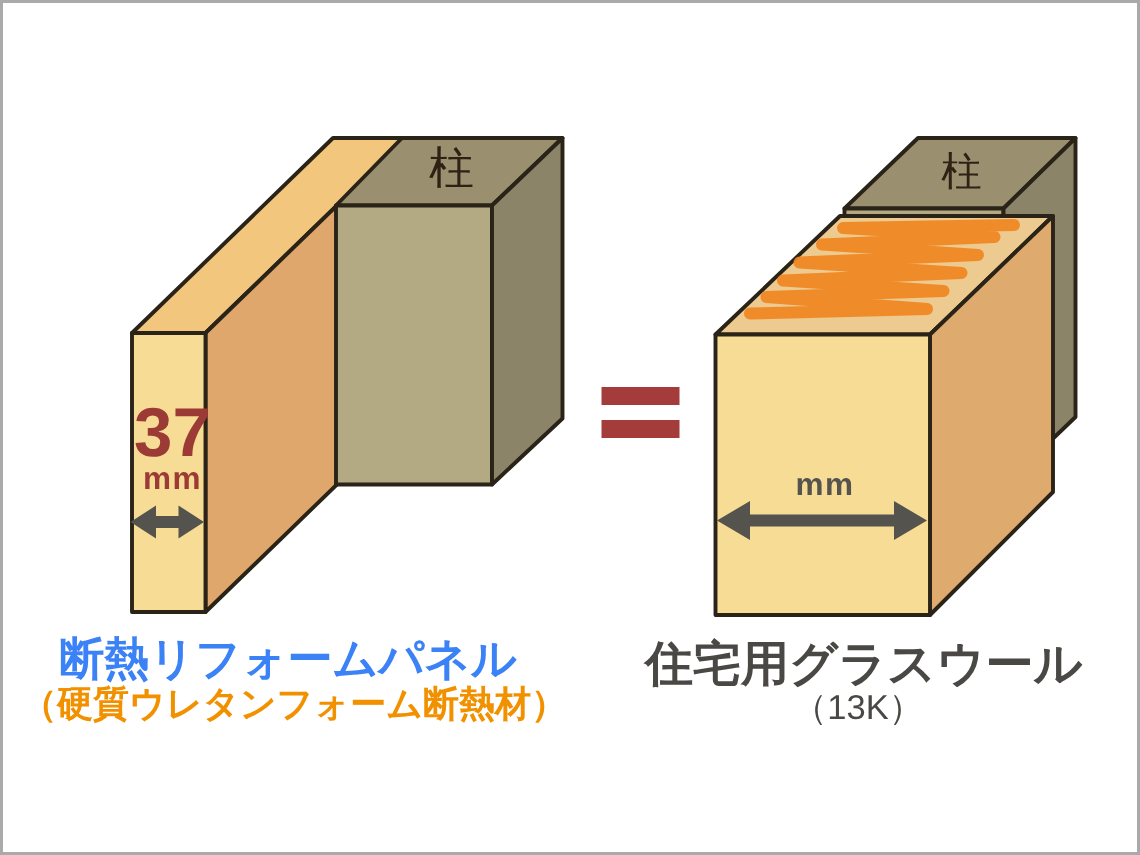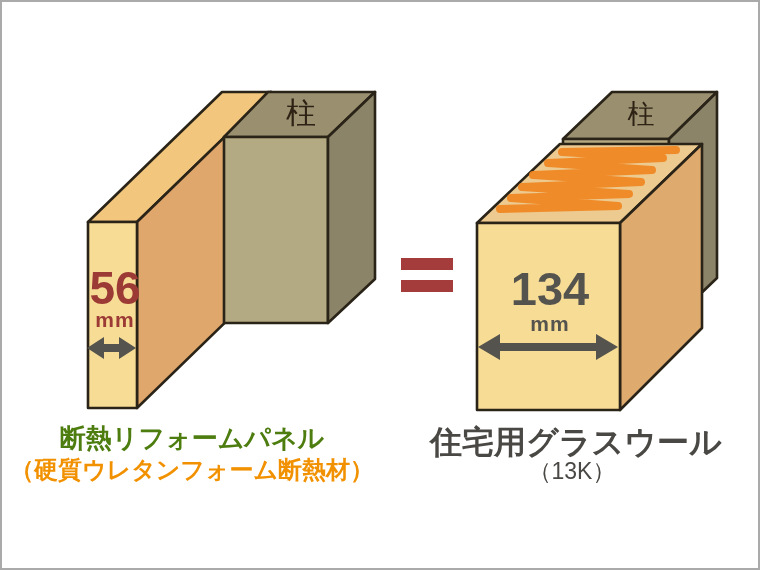--- a/index.html
+++ b/index.html
@@ -12,22 +12,22 @@
     overflow:hidden;
   }
   .stage svg{position:absolute;left:0;top:0;}
   .txt{position:absolute;text-align:center;line-height:1;white-space:nowrap;}
   .dim-num-left{left:71px;top:263px;width:84px;font-size:46px;font-weight:bold;color:#9c3a35;}
   .dim-unit-left{left:71px;top:307px;width:84px;font-size:21px;font-weight:bold;color:#9c3a35;letter-spacing:1px;}
   .dim-num-right{left:486px;top:263px;width:124px;font-size:47px;font-weight:bold;color:#55534e;}
   .dim-unit-right{left:486px;top:311px;width:124px;font-size:21px;font-weight:bold;color:#55534e;letter-spacing:1px;}
   .pillar-label-left{left:277px;top:96px;width:44px;font-size:30px;color:#2e2214;}
   .pillar-label-right{left:617px;top:99px;width:44px;font-size:27px;color:#2e2214;}
-  .cap-left-1{left:18px;top:423px;width:344px;font-size:26px;font-weight:bold;color:#4d7c0f;}
-  .cap-left-2{left:4px;top:456px;width:372px;font-size:24px;font-weight:bold;color:#f29100;}
+  .cap-left-1{left:18px;top:423px;width:344px;font-size:30px;font-weight:bold;color:#3b82f6;}
+  .cap-left-2{left:4px;top:456px;width:372px;font-size:24px;font-weight:bold;color:#f29100;text-align:right;}
   .cap-right-1{left:428px;top:424px;width:284px;font-size:32px;font-weight:bold;color:#4a4844;}
   .cap-right-2{left:428px;top:458px;width:284px;font-size:23px;font-weight:normal;color:#4a4844;}
 </style>
 </head>
 <body>
 
 <div class="stage">
 
   <svg width="756" height="566" viewBox="2 2 756 566">
     <g stroke-width="2.6" stroke-linejoin="round">
@@ -57,24 +57,23 @@
 
     <g>
       <rect x="401" y="258" width="52" height="12" stroke="none" fill="#a43c3c"></rect>
       <rect x="401" y="280" width="52" height="12" stroke="none" fill="#a43c3c"></rect>
     </g>
   </svg>
 
   <div class="txt pillar-label-left">柱</div>
   <div class="txt pillar-label-right">柱</div>
 
-  <div class="txt dim-num-left">56</div>
+  <div class="txt dim-num-left">37</div>
   <div class="txt dim-unit-left">mm</div>
 
-  <div class="txt dim-num-right">134</div>
   <div class="txt dim-unit-right">mm</div>
 
   <div class="txt cap-left-1">断熱リフォームパネル</div>
   <div class="txt cap-left-2">（硬質ウレタンフォーム断熱材）</div>
   <div class="txt cap-right-1">住宅用グラスウール</div>
   <div class="txt cap-right-2">（13K）</div>
 
 </div>
 
 </body></html>

